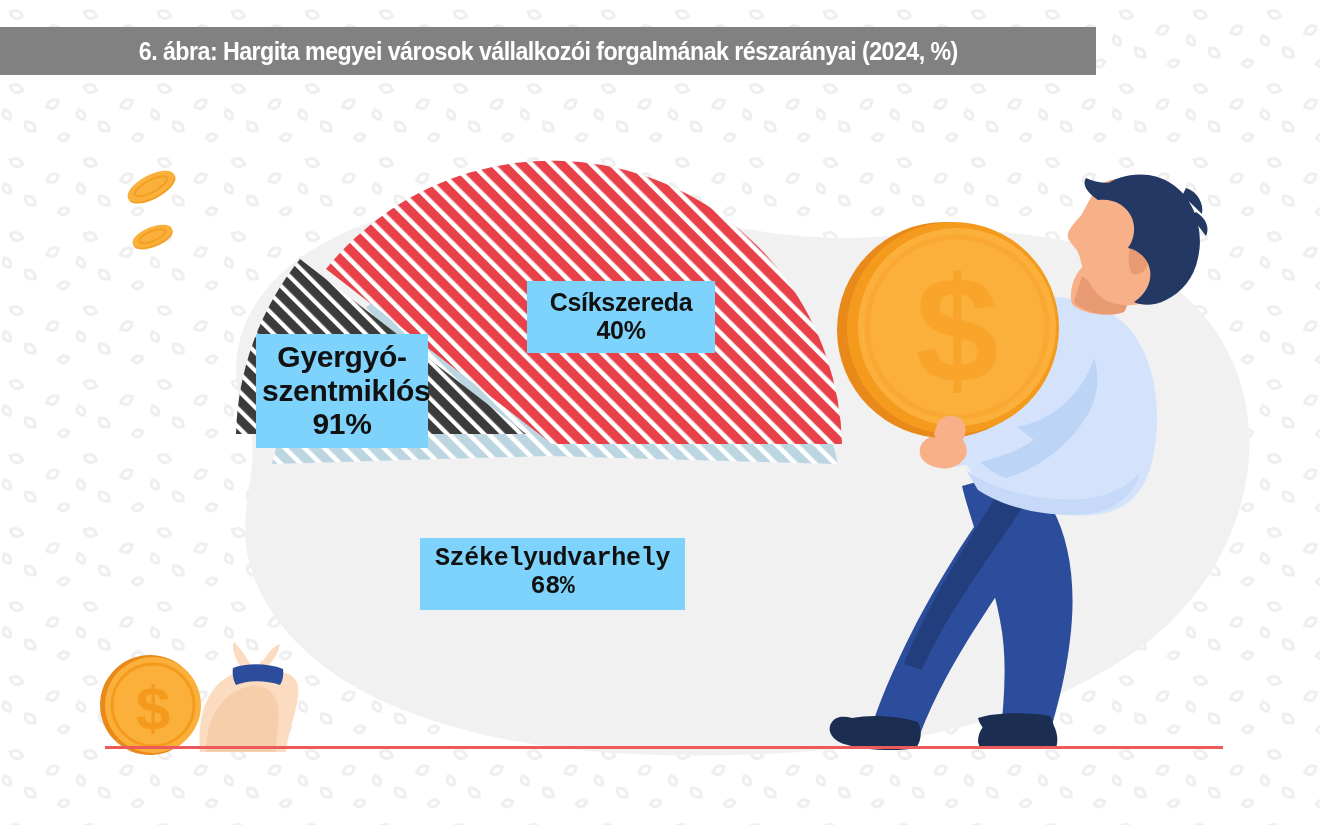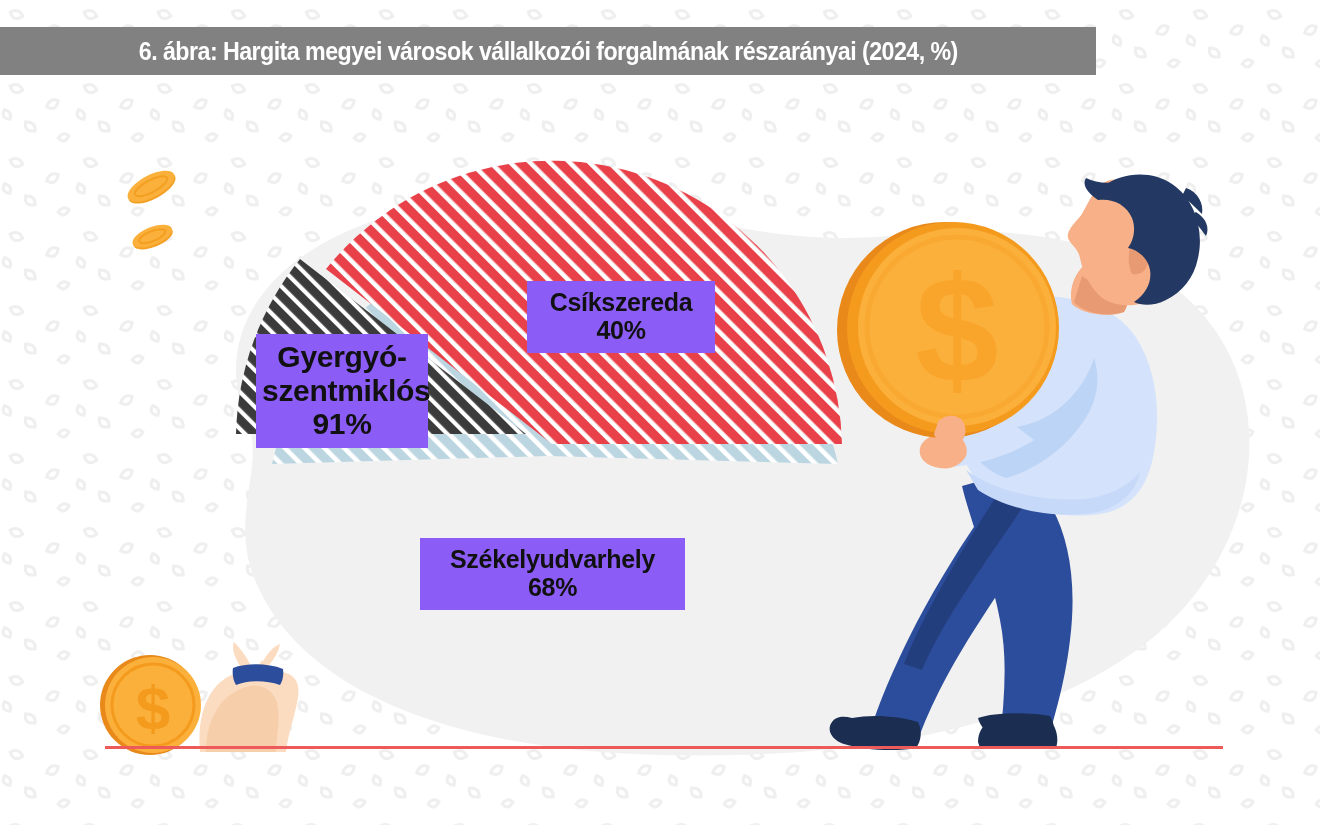--- a/index.html
+++ b/index.html
@@ -29,40 +29,41 @@
     font-family:"Liberation Sans", sans-serif;
   }
 
   
   .layer{position:absolute;left:0;top:0;width:1320px;height:825px;}
   .layer svg{display:block;}
 
   
   .pie-label{
     position:absolute;
-    background:#8b5cf6;
+    background:#7dd3fc;
     color:#111111;
     font-weight:bold;
     text-align:center;
     line-height:1.12;
     z-index:30;
     font-family:"Liberation Sans", sans-serif;
     letter-spacing:-0.3px;
   }
   #label-csikszereda{
     left:527px;top:281px;width:176px;padding:7px 6px 9px 6px;
     font-size:25px;
   }
   #label-gyergyo{
     left:256px;top:334px;width:160px;padding:6px 6px 7px 6px;
     font-size:30px;
   }
   #label-szekelyudvarhely{
     left:420px;top:538px;width:253px;padding:7px 6px 9px 6px;
     font-size:25px;
+    font-family:Liberation Mono, monospace;
   }
   .lbl-line{display:block;}
 </style>
 </head>
 <body>
 
 <div id="stage">
 
   <div class="layer">
     <svg width="1320" height="825" viewBox="0 0 1320 825" xmlns="http://www.w3.org/2000/svg">

